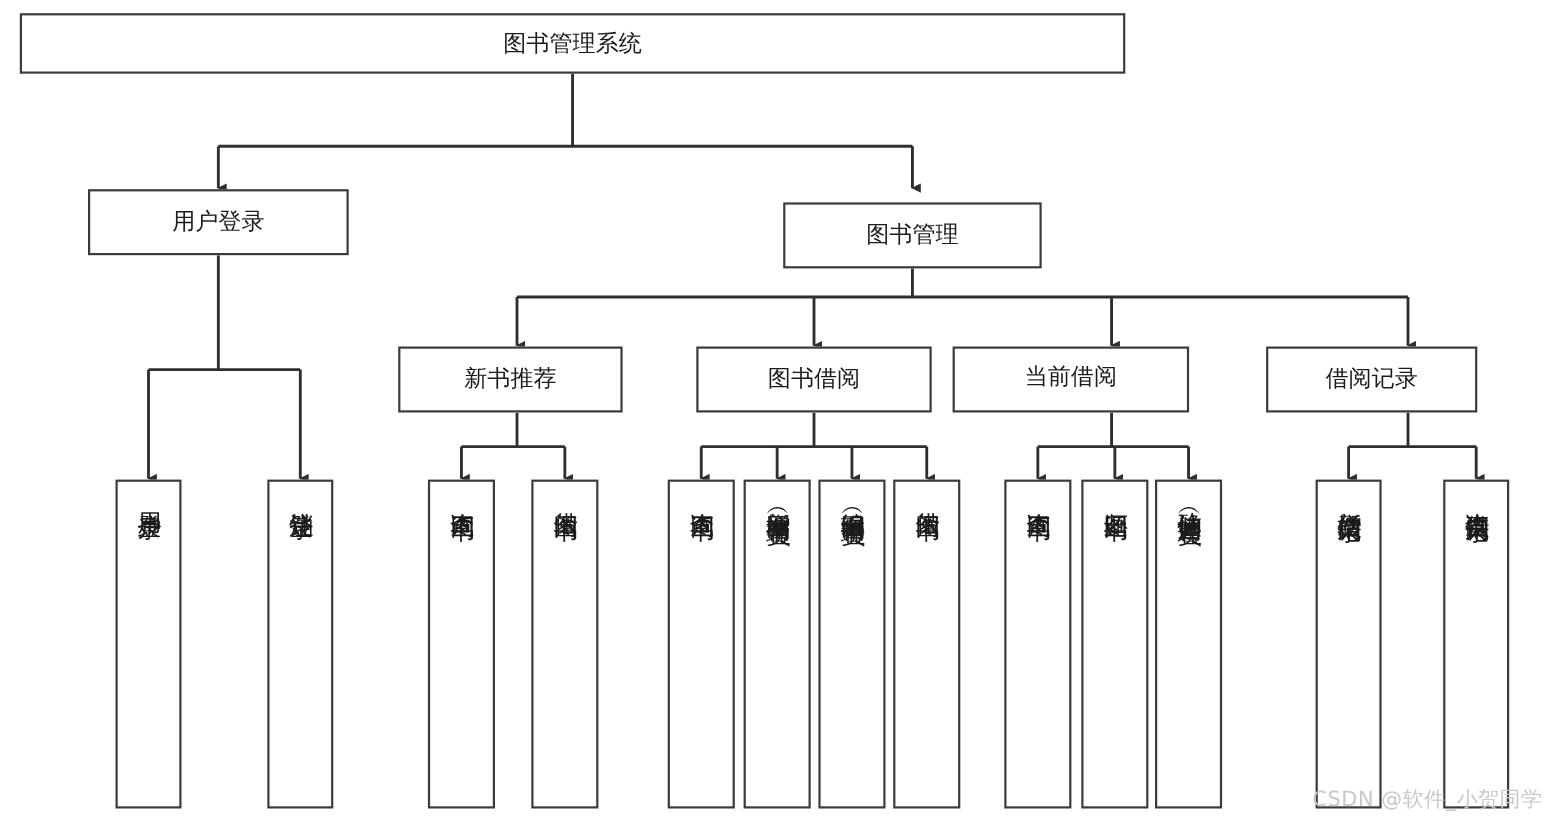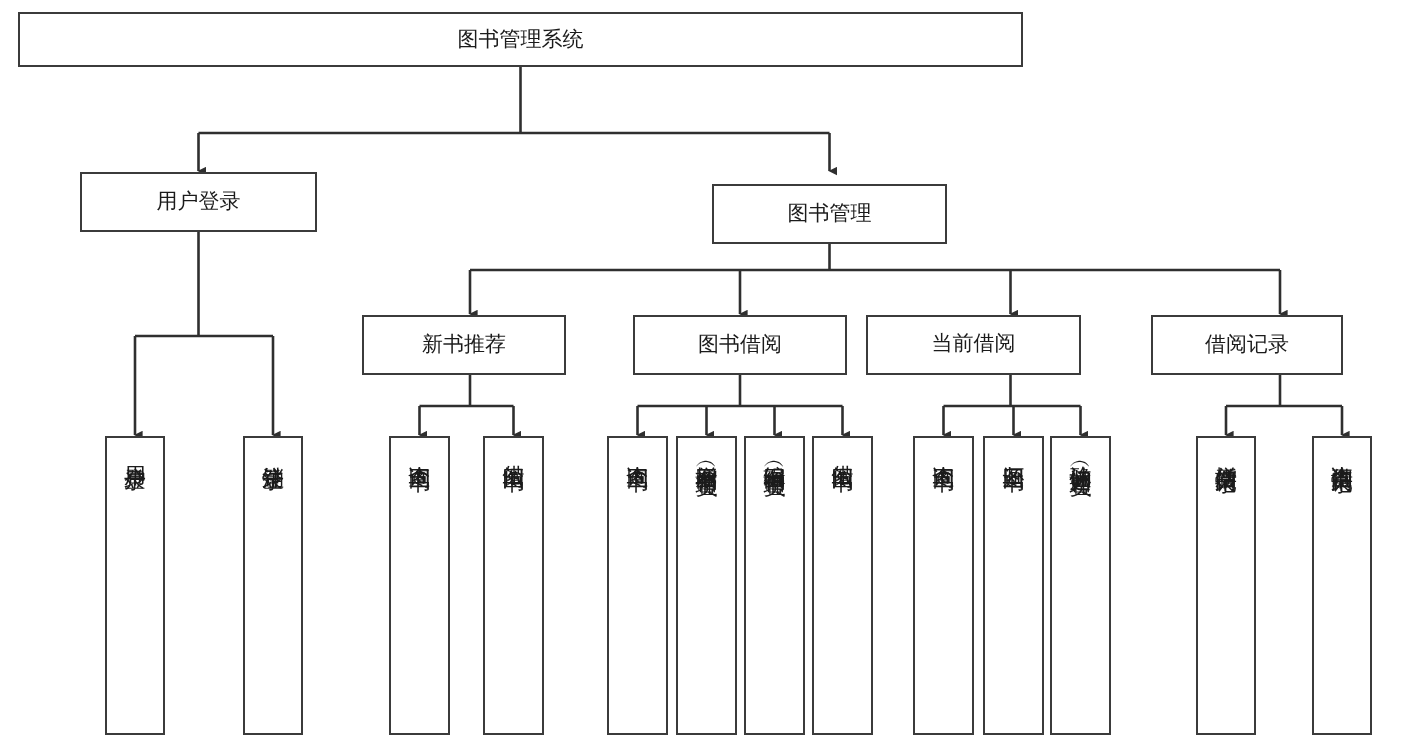--- a/index.html
+++ b/index.html
@@ -163,13 +163,14 @@
       <div class="node vert" style="left: 1050px; top: 436px; width: 61px; height: 299px;">
         <span class="node-label">确认归还（管理员）</span>
       </div>
       <div class="node vert" style="left: 1196px; top: 436px; width: 60px; height: 299px;">
         <span class="node-label">新增借阅记录</span>
       </div>
       <div class="node vert" style="left: 1312px; top: 436px; width: 60px; height: 299px;">
         <span class="node-label">查询借阅记录</span>
       </div>
     </div>
+  <div class="watermark" style="left: 1193px; top: 714px; color: rgb(201, 201, 201);">CSDN @软件_小贺同学</div>
 </div>
 
 </body></html>

